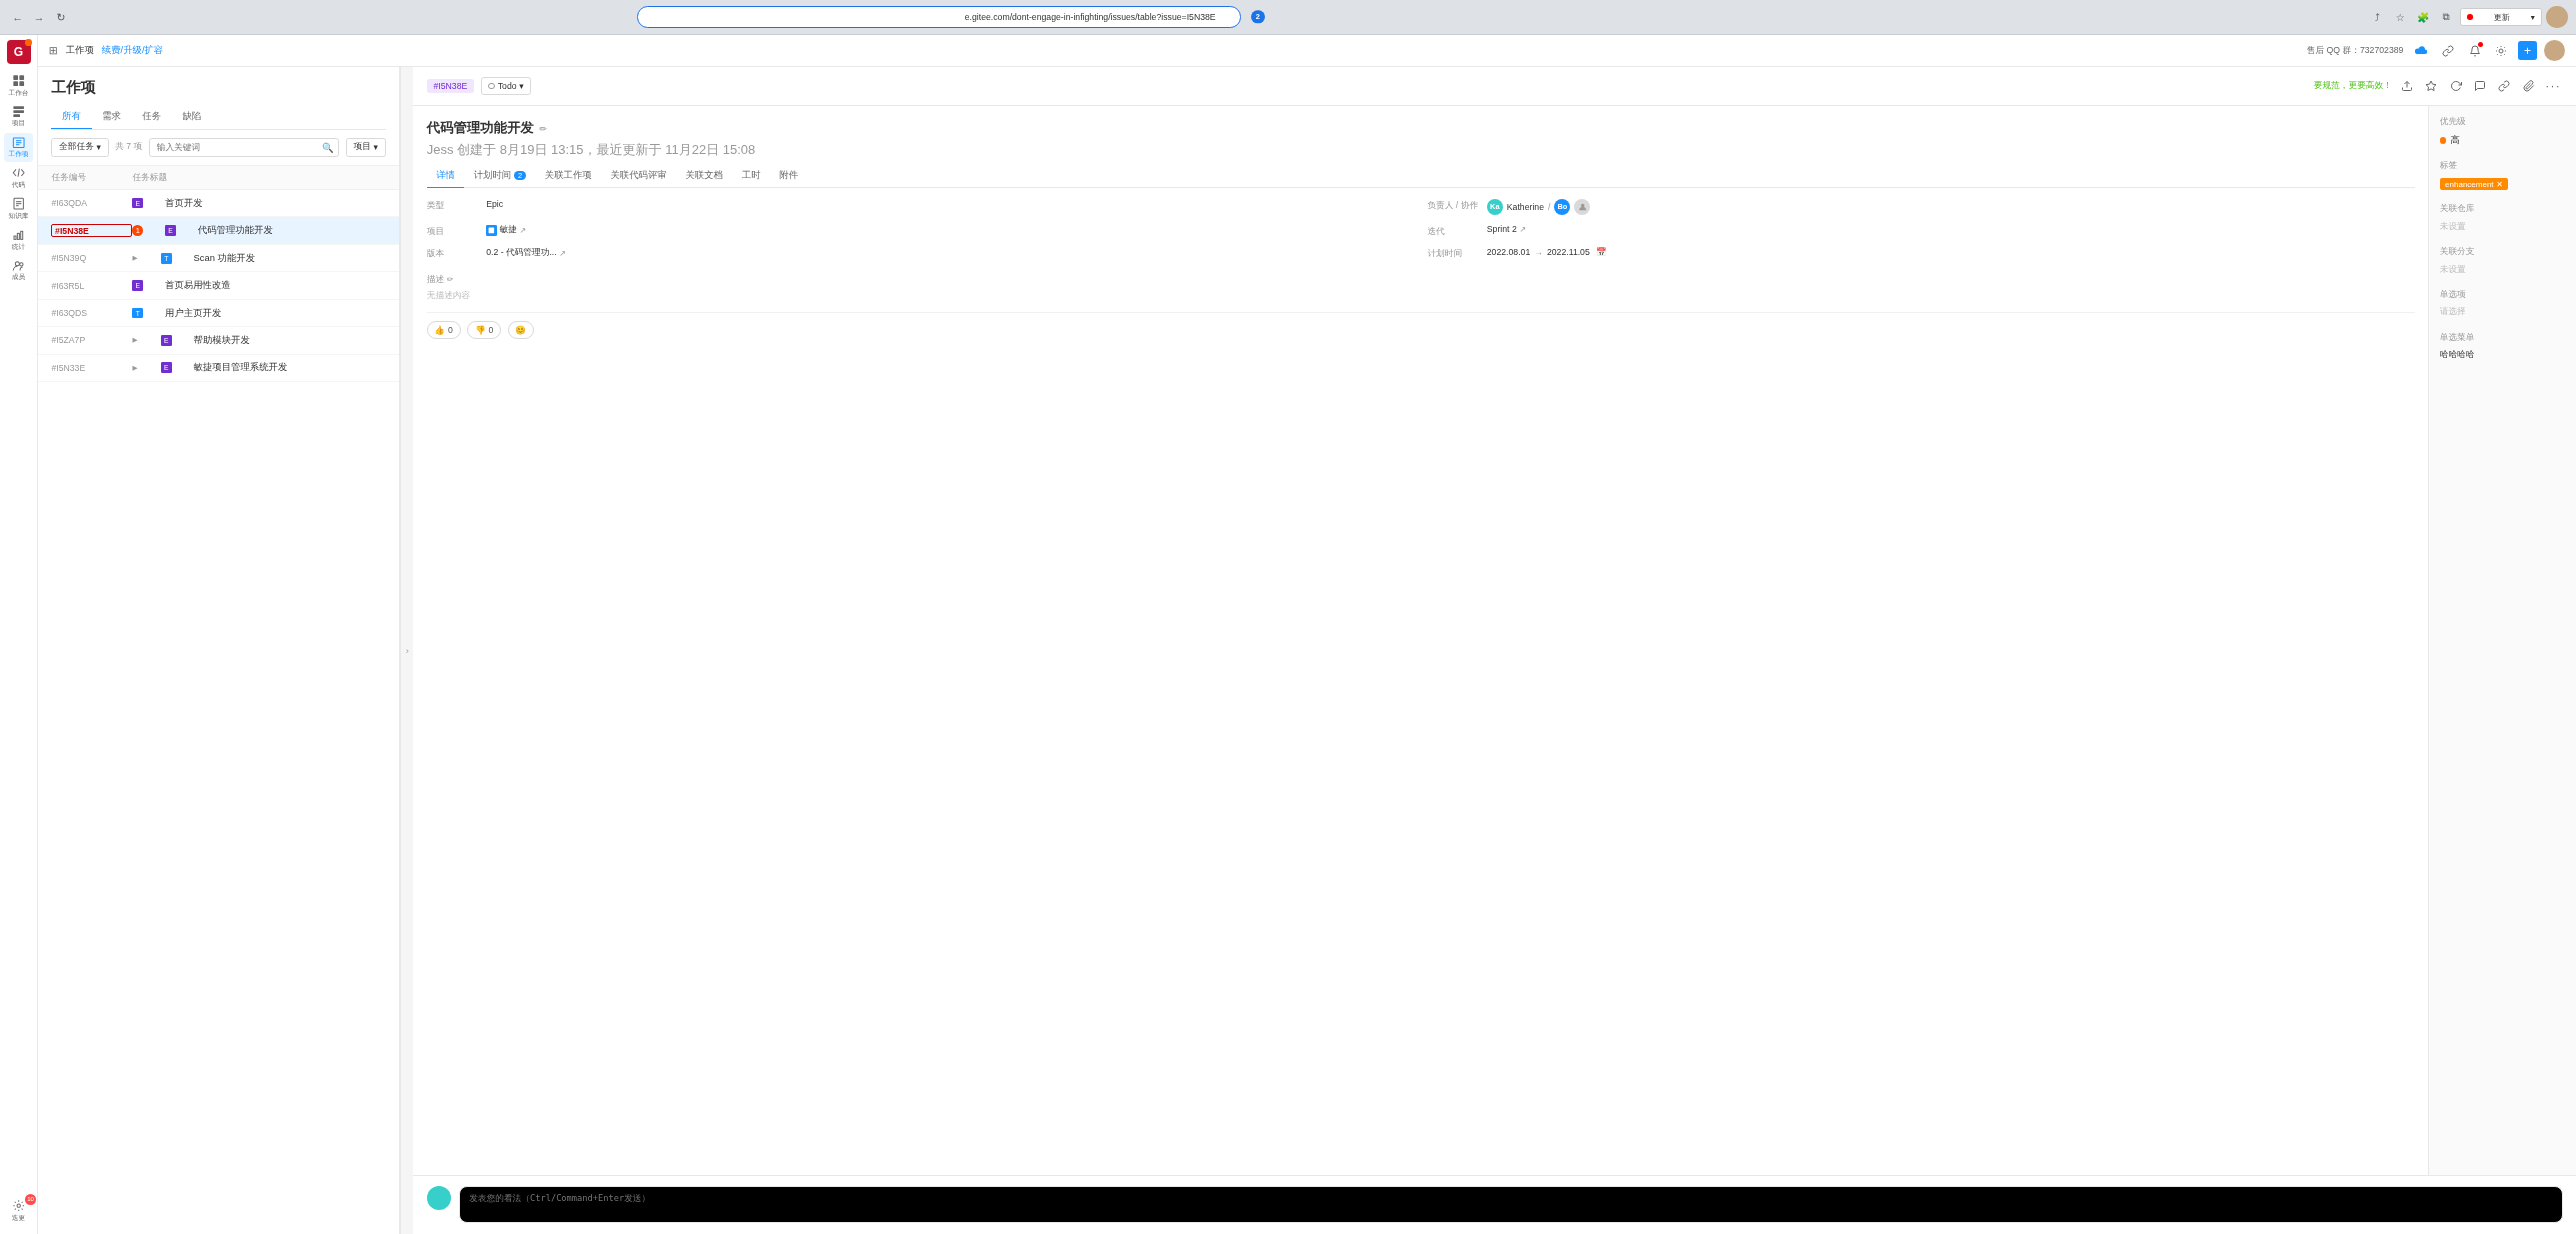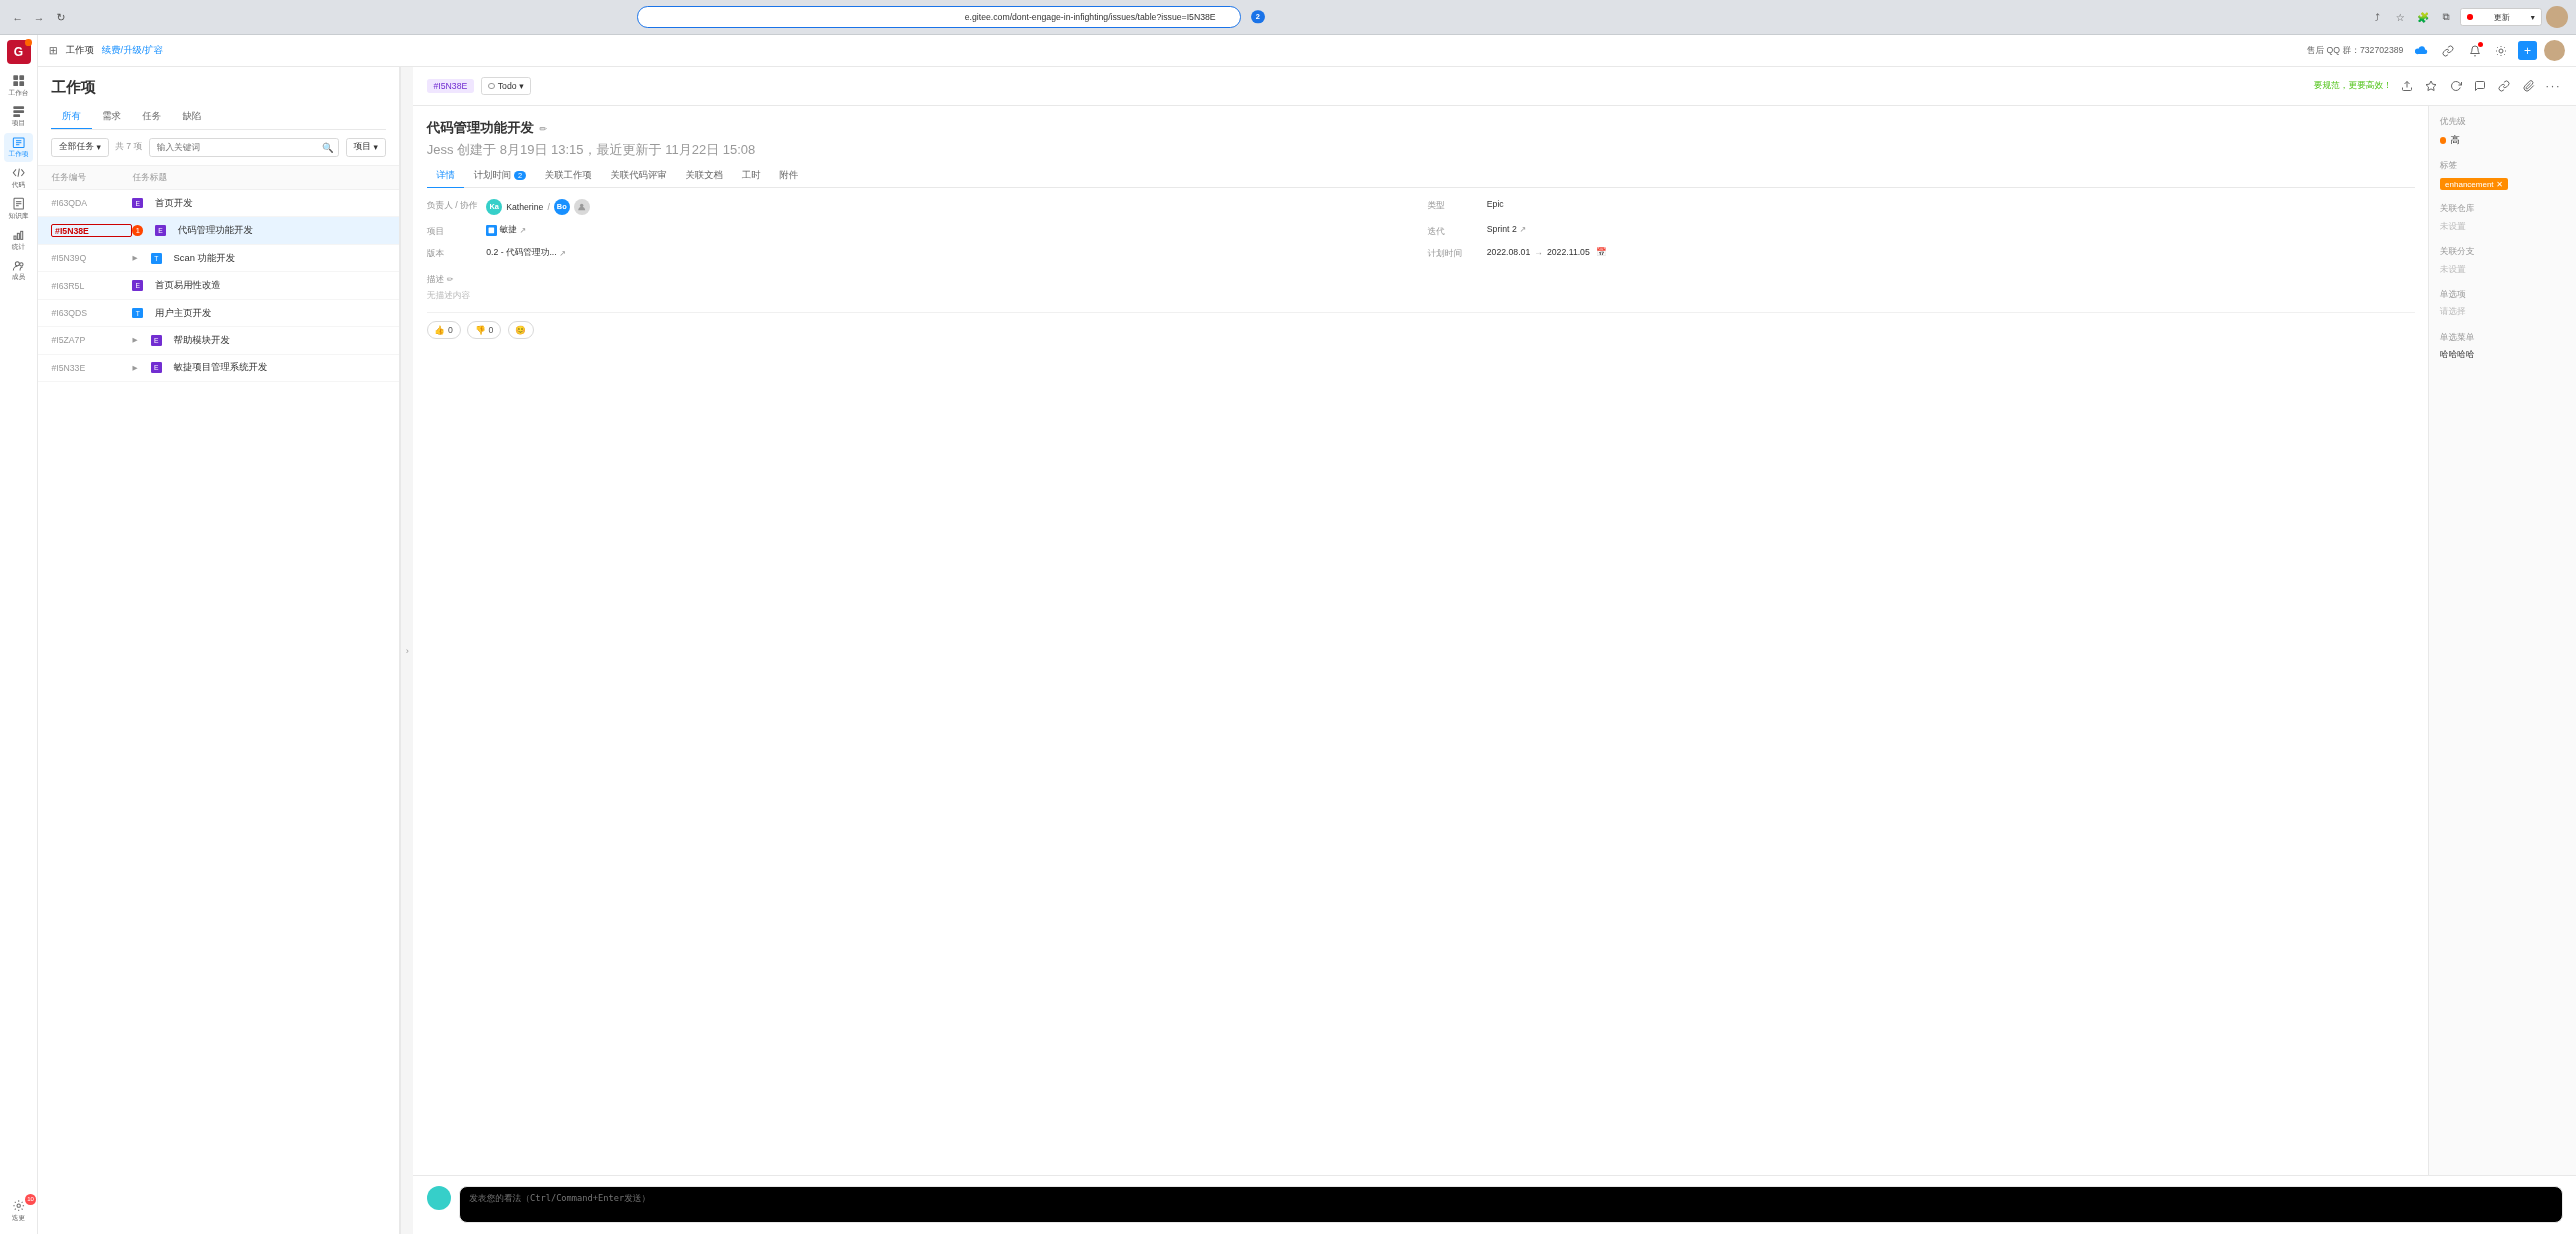--- a/index.html
+++ b/index.html
@@ -64,21 +64,21 @@
     .search-icon-inside { position: absolute; right: 5.4px; top: 50%; transform: translateY(-50%); color: #999; font-size: 9.4px; }
     .project-dropdown { display: flex; align-items: center; gap: 2.7px; padding: 2.7px 6.7px; border: 0.7px solid #d9d9d9; border-radius: 2.7px; background: white; cursor: pointer; font-size: 8.7px; }
     .work-items-table-header { display: grid; grid-template-columns: 81px 1fr; padding: 5.4px 13.4px; background: #fafafa; border-bottom: 0.7px solid #f0f0f0; }
     .table-col-header { font-size: 8.7px; color: #999; }
     .work-items-list { overflow-y: auto; flex: 1; }
     .work-item-row { display: grid; grid-template-columns: 81px 1fr; padding: 6.7px 13.4px; border-bottom: 0.7px solid #f5f5f5; cursor: pointer; align-items: center; }
     .work-item-row.selected { background: #e8f4ff; }
     .work-item-row.selected .item-id { color: #cc0000; font-weight: 600; }
     .item-id { font-size: 8.7px; color: #999; }
     .item-id.selected-id { color: #cc0000; border: 0.7px solid #cc0000; border-radius: 2px; padding: 0.7px 2.7px; display: inline-block; }
-    .item-title-wrap { display: flex; align-items: center; gap: 12px; }
+    .item-title-wrap { display: flex; align-items: center; gap: 22px; }
     .item-type-icon { width: 10.7px; height: 10.7px; border-radius: 1.3px; display: flex; align-items: center; justify-content: center; font-size: 6.7px; color: white; flex-shrink: 0; }
     .item-type-icon.epic { background: #722ed1; }
     .item-type-icon.task { background: #1890ff; }
     .item-title { font-size: 9.4px; color: #333; }
     .expand-arrow { display: inline-block; color: #999; margin-right: 1.3px; font-size: 6.7px; }
 
     
     .detail-panel { flex: 1; background: white; display: flex; flex-direction: column; overflow: hidden; }
     .detail-header { padding: 9.4px 13.4px; border-bottom: 0.7px solid #e8e8e8; display: flex; align-items: center; gap: 6.7px; }
     .detail-id-badge { background: #f0e6ff; color: #722ed1; padding: 2px 6.7px; border-radius: 2.7px; font-size: 8.7px; font-weight: 500; }
@@ -453,41 +453,41 @@
               </div>
               <div class="detail-tab">关联工作项</div>
               <div class="detail-tab">关联代码评审</div>
               <div class="detail-tab">关联文档</div>
               <div class="detail-tab">工时</div>
               <div class="detail-tab">附件</div>
             </div>
 
             <div class="detail-info-grid">
               <div class="info-row">
+                <span class="info-label">类型</span>
+                <div class="info-value">
+                  <span>Epic</span>
+                </div>
+              </div>
+              <div class="info-row">
                 <span class="info-label">负责人 / 协作</span>
                 <div class="info-value">
                   <div class="avatar-small avatar-k">Ka</div>
                   <span>Katherine</span>
                   <span style="color:#999;">/</span>
                   <div class="avatar-small avatar-b">Bo</div>
                   <div class="avatar-extra">
                     <svg viewBox="0 0 16 16" width="9.4" height="9.4" fill="#999">
                         <circle cx="8" cy="6" r="3"></circle>
                         <path d="M2 14c0-3.3 2.7-6 6-6s6 2.7 6 6"></path>
                       </svg>
                   </div>
                 </div>
               </div>
               <div class="info-row">
-                <span class="info-label">类型</span>
-                <div class="info-value">
-                  <span>Epic</span>
-                </div>
-              </div>
-              <div class="info-row">
                 <span class="info-label">项目</span>
                 <div class="info-value">
                   <div class="project-link">
                     <div class="project-icon">
                       <svg viewBox="0 0 12 12" width="6.7" height="6.7" fill="white">
                           <rect x="1" y="1" width="10" height="10" rx="1"></rect>
                         </svg>
                     </div>
                     <span>敏捷</span>
                     <span class="external-link-icon">↗</span>

